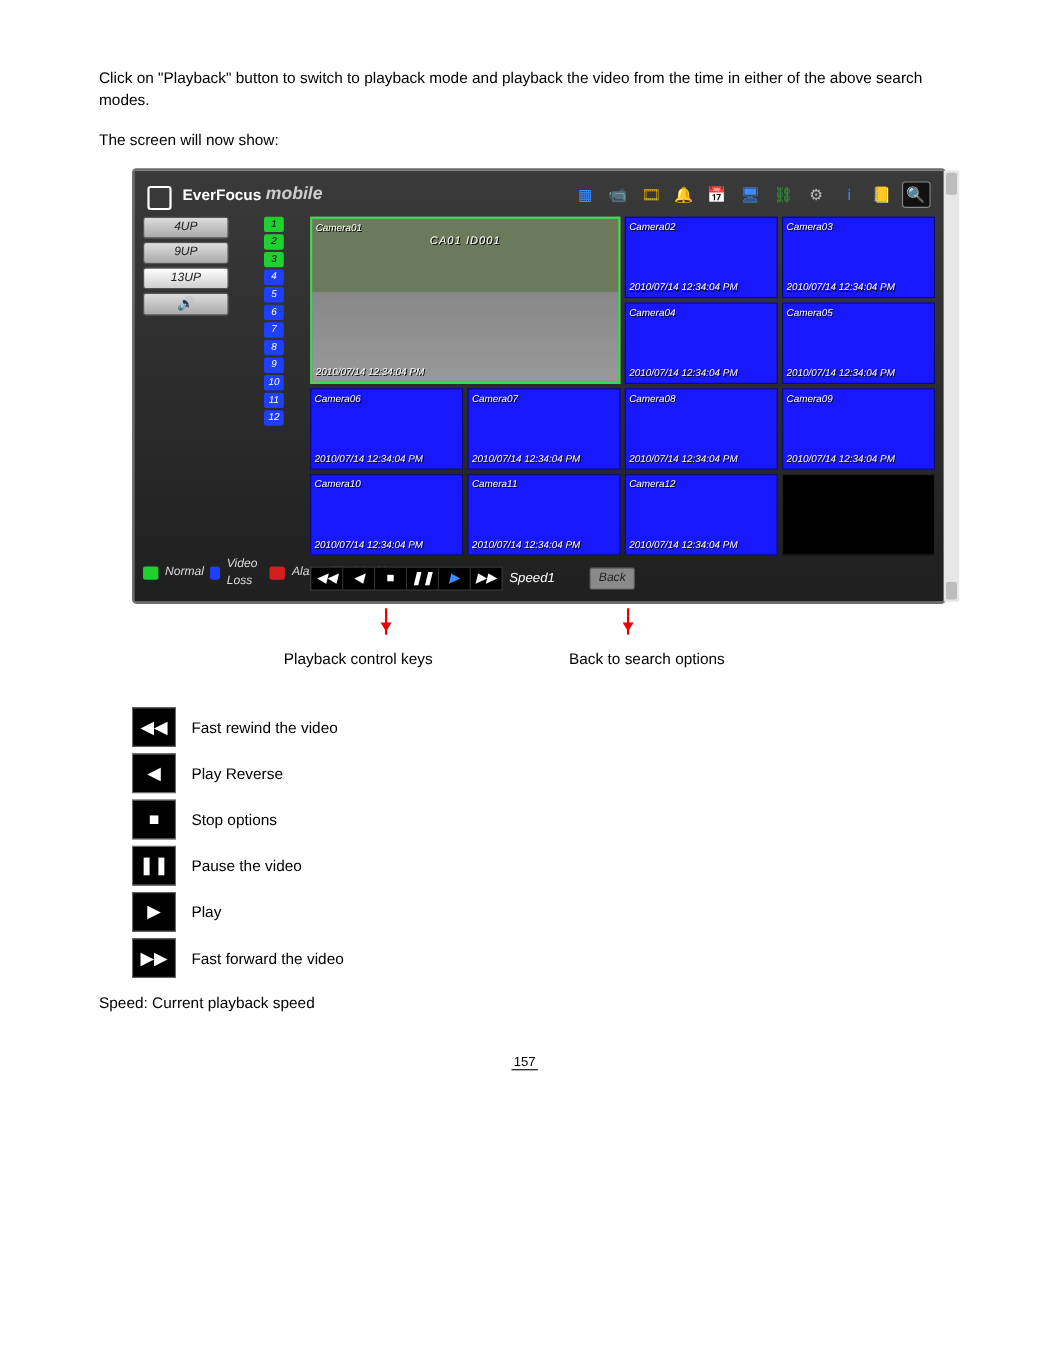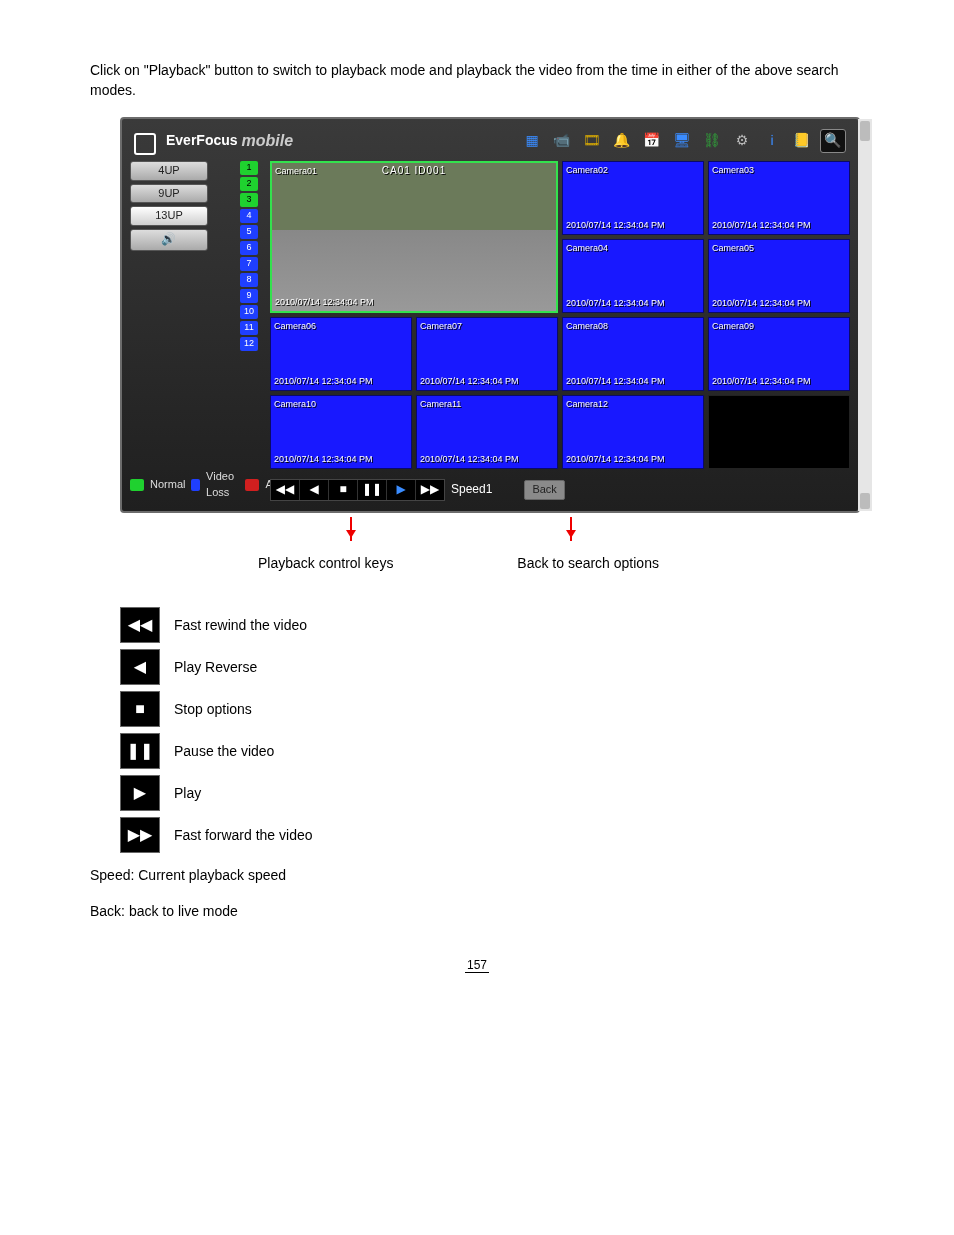--- a/index.html
+++ b/index.html
@@ -43,21 +43,21 @@
   .brand {display:flex;align-items:center;gap:4px;font-weight:bold;}
   .brand .logo {
     width:18px;height:18px;border:2px solid #fff;border-radius:3px;
     display:inline-block;position:relative;top:3px;margin-right:6px;
   }
   .brand .mobile{font-style:italic;font-size:16px;color:#ccc;}
   .tb-icons{display:flex;gap:6px;margin-left:auto;align-items:center;}
   .tb-icon{width:24px;height:22px;border-radius:3px;display:flex;align-items:center;justify-content:center;font-size:14px;}
   .tb-search{border:1px solid #888;background:#111;}
 
-  .dvr-body{display:flex;gap:12px;}
+  .dvr-body{display:flex;gap:24px;font-style:italic;}
   .dvr-side{width:128px;display:flex;flex-direction:column;gap:8px;}
   .side-btns{display:flex;flex-direction:column;gap:3px;width:78px;}
   .side-btn{
     background:linear-gradient(#ddd,#aaa);border:1px solid #555;border-radius:3px;
     font-size:11px;color:#222;text-align:center;padding:1px 0;
   }
   .side-btn.active{background:linear-gradient(#fff,#cfcfcf);}
   .side-btn.speaker{font-size:12px;}
   .side-ch{display:flex;flex-direction:column;gap:2px;margin-left:auto;margin-top:-98px;align-items:flex-end;}
   .ch-chip{width:18px;height:14px;border-radius:2px;font-size:9px;color:#fff;display:flex;align-items:center;justify-content:center;}
@@ -74,21 +74,21 @@
   .dvr-main{flex:1;display:flex;flex-direction:column;gap:6px;}
   .grid{display:grid;grid-template-columns:repeat(4,1fr);gap:4px;}
   .tile{
     background:#1818ff;position:relative;height:72px;border:1px solid #0a0a6a;
     color:#fff;font-size:9px;
   }
   .tile.black{background:#000;border-color:#222;}
   .tile.big{grid-column:span 2;grid-row:span 2;height:auto;border:2px solid #33e24d;background:#777;}
   .cam-name{position:absolute;top:2px;left:3px;text-shadow:1px 1px 0 #000;}
   .cam-ts{position:absolute;bottom:2px;left:3px;right:4px;text-shadow:1px 1px 0 #000;white-space:nowrap;overflow:hidden;}
-  .tile.big .overlay{position:absolute;top:1px;left:50%;transform:translateX(-50%);font-size:10px;letter-spacing:1px;text-shadow:1px 1px 0 #000;}
+  .tile.big .overlay{position:absolute;top:14px;left:50%;transform:translateX(-50%);font-size:10px;letter-spacing:1px;text-shadow:1px 1px 0 #000;}
   .tile.big .scene{
     position:absolute;inset:0;
     background:
       linear-gradient(to bottom,#6b7a5a 0%,#6b7a5a 45%,#888 45%,#999 100%);
   }
 
   .dvr-controls{display:flex;align-items:center;gap:6px;font-size:12px;color:#fff;margin-top:4px;}
   .ctrl-group{background:#000;border:1px solid #444;display:flex;align-items:center;gap:0;}
   .ctrl{width:28px;height:20px;display:flex;align-items:center;justify-content:center;color:#fff;font-size:12px;border-right:1px solid #333;}
   .ctrl:last-child{border-right:0;}
@@ -112,20 +112,21 @@
   .pg-num{text-align:center;margin-top:36px;font-size:12px;}
   .pg-num span{border-bottom:1px solid #000;padding:0 2px;}
 </style>
 </head>
 <body>
 <div class="page">
 
 
 
 <p class="para">Click on "Playback" button to switch to playback mode and playback the video from the time in either of the above search modes.</p>
+<p class="para">The screen will now show:</p>
 
 
 <div class="dvr-frame">
   <div class="dvr-scroll"></div>
 
   <div class="dvr-top">
     <div class="brand">
       <span class="logo"></span>
       <span>EverFocus</span>
       <span class="mobile">mobile</span>
@@ -292,17 +293,16 @@
         <div class="pb-btn">▶</div>
         <div class="pb-txt">Play</div>
       </div>
       <div class="pb-row">
         <div class="pb-btn">▶▶</div>
         <div class="pb-txt">Fast forward the video</div>
       </div>
     </div>
 
 <p class="para" style="margin-top:12px;">Speed: Current playback speed</p>
-<p class="para">Back: back to live mode</p>
 
 <div class="pg-num"><span>157</span></div>
 
 </div>
 
 </body></html>

